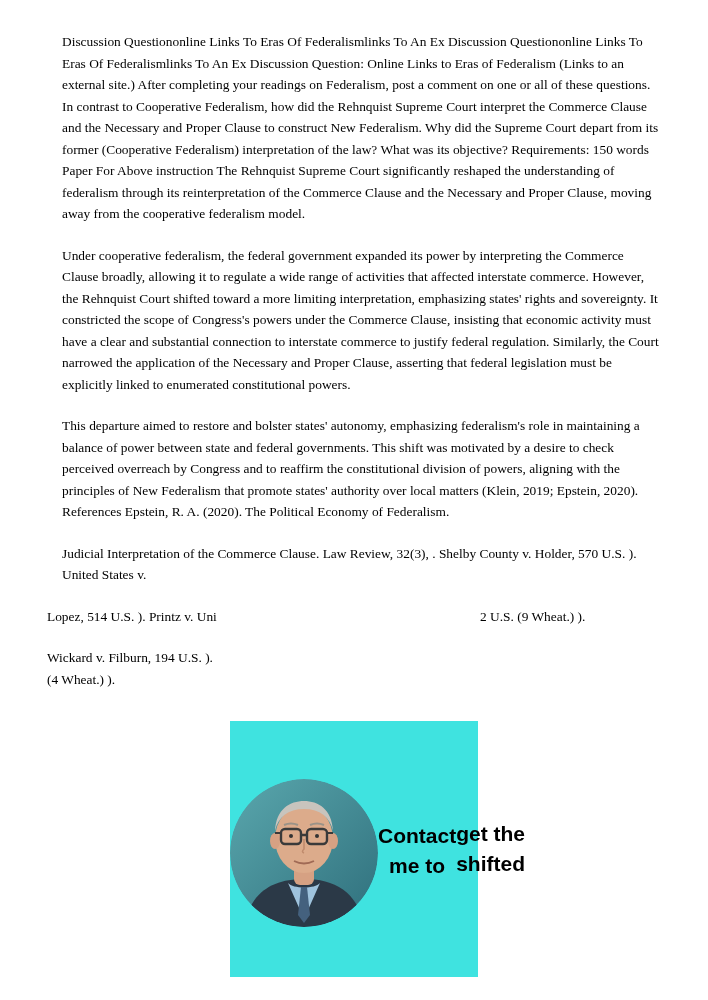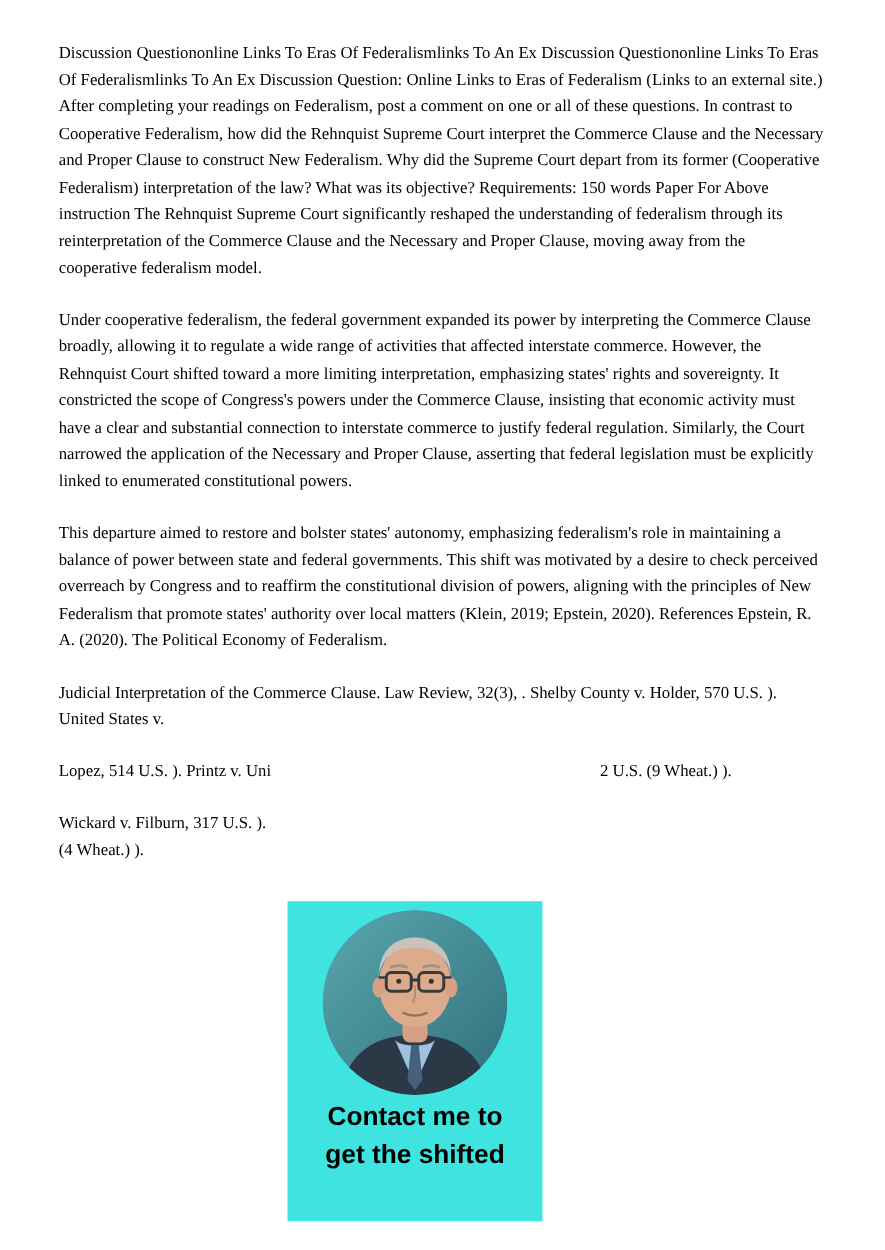--- a/index.html
+++ b/index.html
@@ -12,33 +12,33 @@
     color: #000;
   }
   .doc {
     position: absolute;
     left: 47px; top: 31px;
     width: 614px;
     font-size: 13.4px;
     line-height: 21.5px;
     text-align: left;
   }
-  .doc p { margin: 0 0 20px 0; font-family: Liberation Serif, serif; }
+  .doc p { margin: 0 0 20px 15px; font-family: Liberation Serif, serif; }
   .split-para { position: relative; margin: 0 0 20px 0; }
   .split-line { position: relative; height: 21.5px; white-space: nowrap; overflow: hidden; }
   .right-frag { position: absolute; left: 433px; top: 0; }
   .tail-line { height: 21.5px; }
 
   .promo {
     position: absolute;
     left: 230px; top: 721px;
-    width: 204px; height: 256px;
+    width: 248px; height: 256px;
     background: #3fe3e0;
     display: flex;
-    flex-direction: column;
+    flex-direction: row;
     align-items: center;
     box-sizing: border-box;
   }
   .avatar {
     width: 148px; height: 148px;
     border-radius: 50%;
     overflow: hidden;
     margin-top: 7px;
     flex: 0 0 auto;
   }
@@ -72,21 +72,21 @@
 
   <div class="split-para">
     <div class="split-line">
       <span>Lopez, 514 U.S. ). Printz v. Uni</span>
       <span class="right-frag">2 U.S. (9 Wheat.) ).</span>
     </div>
   </div>
 
   <div class="split-para">
     <div class="split-line">
-      <span>Wickard v. Filburn, 317 U.S. ).</span>
+      <span>Wickard v. Filburn, 194 U.S. ).</span>
     </div>
     <div class="tail-line">(4 Wheat.) ).</div>
   </div>
 </div>
 
 <div class="promo" style="background: rgb(63, 227, 224);">
   <div class="avatar">
     <svg viewBox="0 0 148 148" width="148" height="148">
       <defs>
         <linearGradient id="bg" x1="0" y1="0" x2="1" y2="1">

